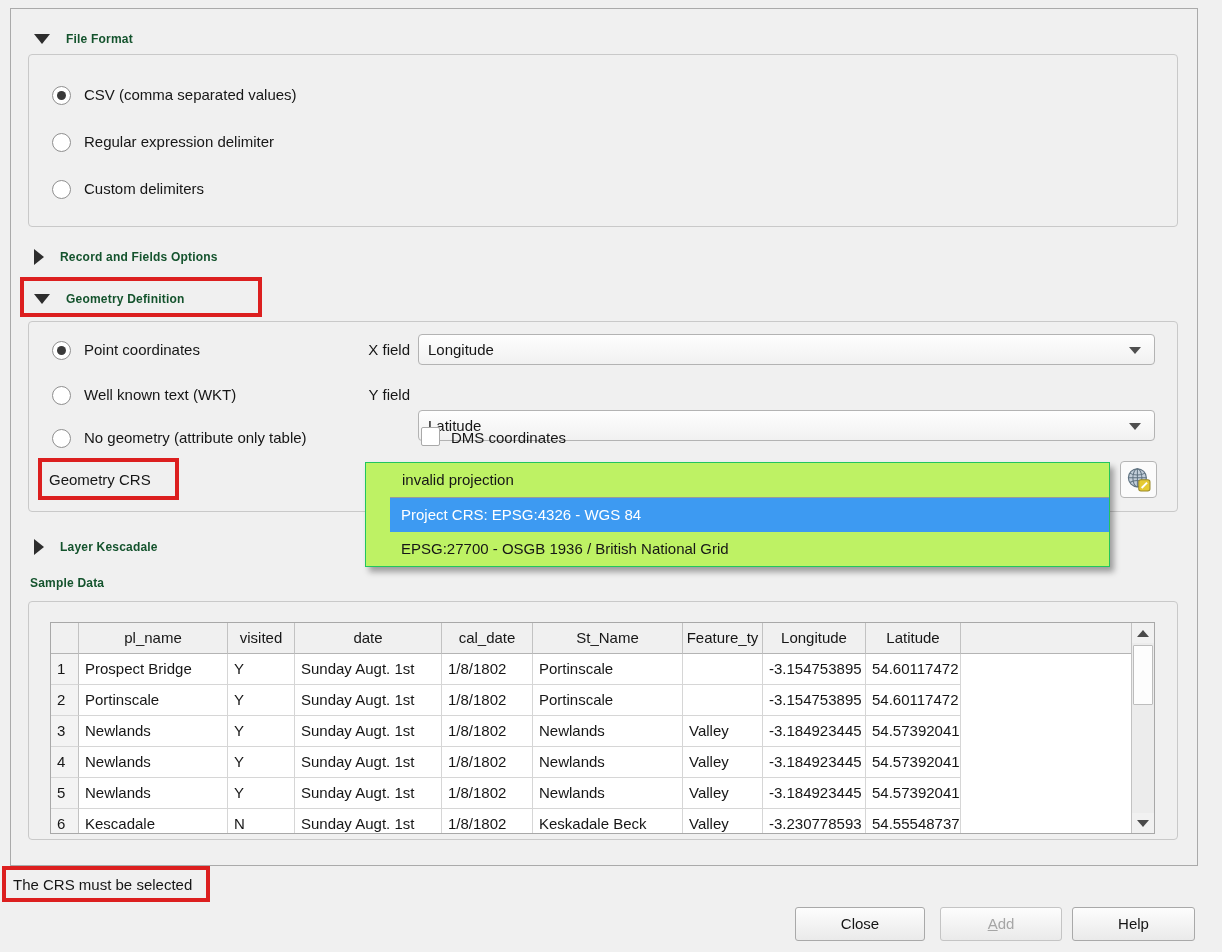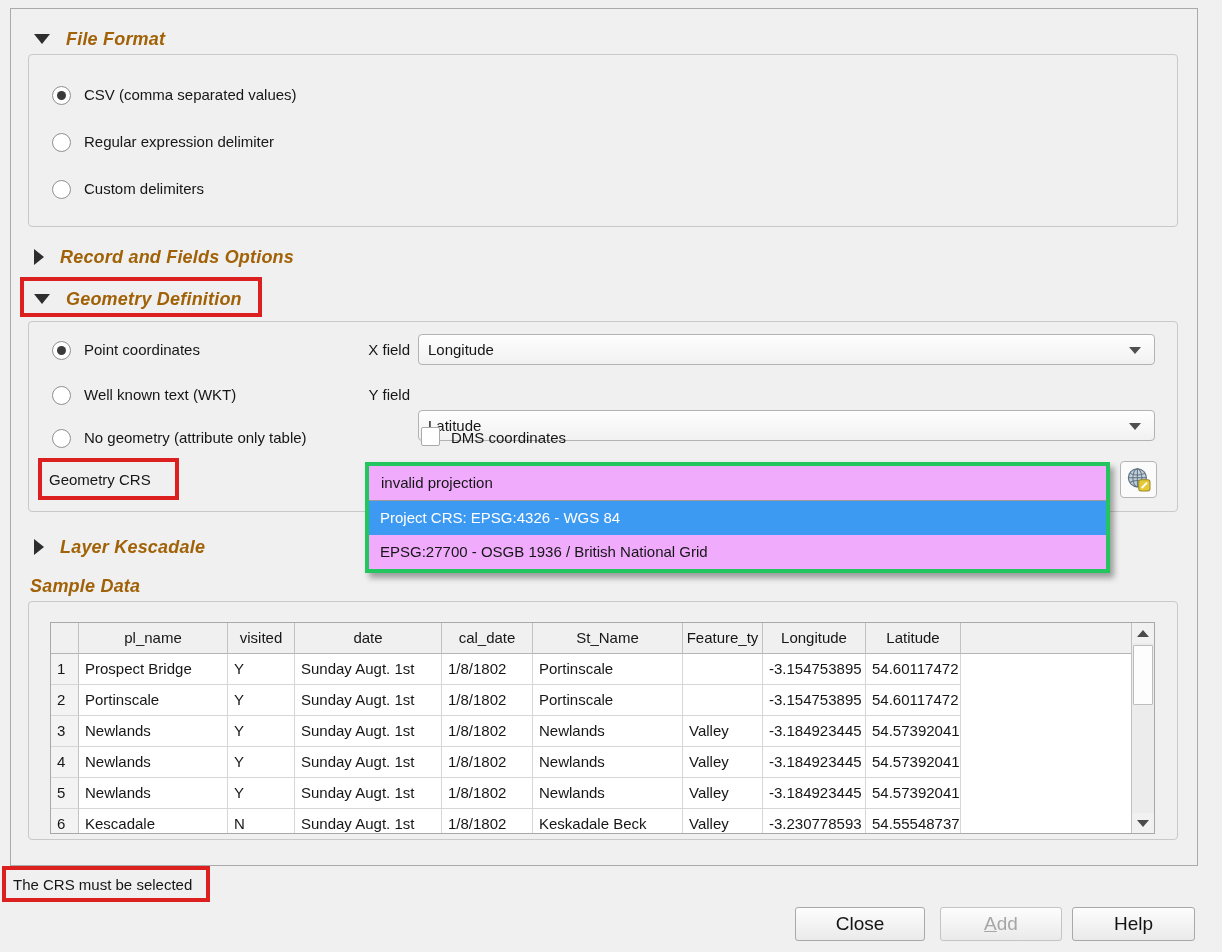--- a/index.html
+++ b/index.html
@@ -11,21 +11,21 @@
     font-size:15px; color:#161616;
   }
   .abs { position:absolute; }
   
   .scrollarea {
     left:10px; top:8px; width:1188px; height:858px;
     border:1px solid #aaaaaa; background:#f0f0f0;
   }
   
   .sect-header { display:flex; align-items:center; gap:16px; height:22px; cursor:default; }
-  .sect-title { font-weight:bold; font-size:18px; color:#a16207; letter-spacing:.2px;font-style:italic; }
+  .sect-title { font-weight:bold; font-size:12px; color:#14532d; letter-spacing:.2px; }
   .tri-down { width:0; height:0; border-left:8px solid transparent; border-right:8px solid transparent; border-top:10px solid #2d2d2d; }
   .tri-right { width:0; height:0; border-top:8px solid transparent; border-bottom:8px solid transparent; border-left:10px solid #2d2d2d; }
   
   .groupbox { border:1px solid #c9c9c9; border-radius:4px; background:#f0f0f0; }
   
   .radio-row { display:flex; align-items:flex-start; }
   .radio {
     width:19px; height:19px; border-radius:50%;
     background:#ffffff; border:1px solid #8f8f8f; position:relative; flex:0 0 auto;
   }
@@ -44,22 +44,23 @@
   .combo-arrow {
     position:absolute; right:13px; top:12px; width:0; height:0;
     border-left:6px solid transparent; border-right:6px solid transparent; border-top:7px solid #4f4f4f;
   }
   .field-label { text-align:right; white-space:nowrap; }
   
   .red-box { border:4px solid var(--red,#dc1f1f); background:transparent; z-index:20; pointer-events:none; }
   .red-box-label { display:flex; align-items:center; padding-left:7px; pointer-events:auto; }
   
   .crs-popup {
-    z-index:15; background:#f0abfc; border:4px solid #22c55e;
+    z-index:15; background:#bef264; border:1px solid #22c55e;
     box-shadow:4px 5px 6px rgba(0,0,0,.35);
+    padding-left:24px;
   }
   .crs-field { height:35px; line-height:34px; padding-left:12px; border-bottom:1px solid #9a9a9a; }
   .crs-item { height:34px; line-height:34px; padding-left:11px; white-space:nowrap; overflow:hidden; }
   .crs-item.sel { background:var(--blue,#3d9af2); color:#ffffff; }
   
   .icon-btn {
     border:1px solid #b5b5b5; border-radius:4px; background:#fbfbfb;
     display:flex; align-items:center; justify-content:center;
   }
   
@@ -81,21 +82,21 @@
   .vscroll { position:absolute; top:0; right:0; width:23px; bottom:0; background:#ececec; border-left:1px solid #c2c2c2; }
   .sb-btn { position:absolute; left:0; width:22px; height:20px; background:#f1f1f1; display:flex; align-items:center; justify-content:center; }
   .sb-up { top:0; } .sb-down { bottom:0; }
   .sb-tri-up { width:0;height:0;border-left:6px solid transparent;border-right:6px solid transparent;border-bottom:7px solid #4a4a4a; }
   .sb-tri-down { width:0;height:0;border-left:6px solid transparent;border-right:6px solid transparent;border-top:7px solid #4a4a4a; }
   .sb-thumb { position:absolute; left:1px; width:20px; background:#fdfdfd; border:1px solid #bdbdbd; border-radius:1px; }
   
   .btn {
     border:1px solid #a9a9a9; border-radius:3px;
     background:linear-gradient(#fdfdfd,#eaeaea);
-    font-size:19px; color:#141414; text-align:center; line-height:32px; cursor:pointer;
+    font-size:15px; color:#141414; text-align:center; line-height:32px; cursor:pointer;
     font-family:"Liberation Sans", sans-serif;
   }
   .btn.disabled { color:#a6a6a6; border-color:#c4c4c4; cursor:default; }
 </style>
 </head>
 <body>
 
 <div id="page" style="--blue: #3d9af2; --red: #dc1f1f; --bg: #f0f0f0;">
 
   <div class="abs scrollarea"></div>

